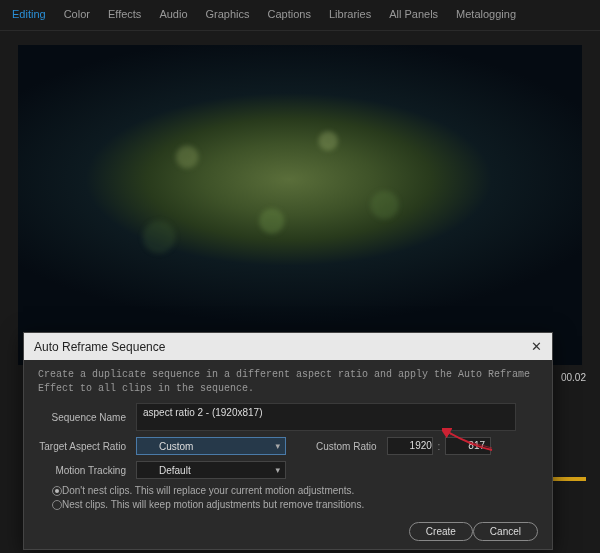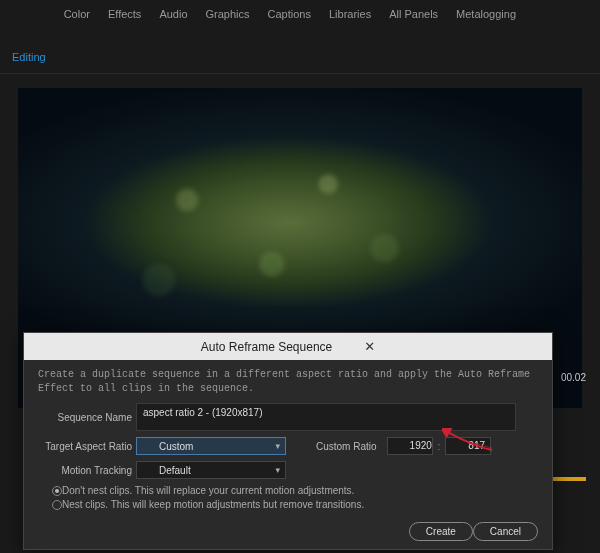--- a/index.html
+++ b/index.html
@@ -14,21 +14,21 @@
 }
 .top-tabs {
   display: flex;
   gap: 18px;
   padding: 8px 12px 10px 12px;
   background: #1a1a1a;
   border-bottom: 1px solid #2a2a2a;
   font-size: 11px;
 }
 .top-tabs span { color: #999; cursor: pointer; }
-.top-tabs span.active { color: #2a8fd6; margin-top: 43px; }
+.top-tabs span.active { color: #2a8fd6; }
 .preview {
   margin: 14px 18px 0 18px;
   height: 320px;
   background: radial-gradient(ellipse 60% 45% at 48% 42%,
       #5a6e3a 0%, #3e5228 25%, #283a1c 42%, #0d1a20 60%, #050b12 100%);
   position: relative;
   overflow: hidden;
 }
 .preview::before {
   content:"";
@@ -59,32 +59,32 @@
 }
 .dialog {
   position: absolute;
   left: 23px; top: 332px;
   width: 530px; height: 218px;
   background: #2a2a2a;
   border: 1px solid #444;
   box-shadow: 0 4px 20px rgba(0,0,0,.6);
 }
 .dialog-title {
-  display: flex; justify-content: center; align-items: center;
+  display: flex; justify-content: space-between; align-items: center;
   background: #e8e8e8;
   color: #222;
   padding: 6px 10px;
   font-size: 12px;
   gap: 32px;
 }
 .dialog-title .close { font-size: 13px; color: #333; cursor: pointer; }
 .dialog-body { padding: 8px 14px; }
 .dialog-desc { font-size: 10px; color: #999; margin-bottom: 8px; line-height: 1.35; font-family: Liberation Mono, monospace; }
 .row { display: flex; align-items: center; margin-bottom: 6px; font-size: 10px; }
-.row .label { width: 98px; text-align: right; padding-right: 4px; color: #bbb; }
+.row .label { width: 98px; text-align: right; padding-right: 10px; color: #bbb; }
 .field {
   background: #1c1c1c; border: 1px solid #3a3a3a;
   padding: 3px 6px; color: #ddd; font-size: 10px;
   height: 28px; line-height: 12px;
 }
 .seq-name { width: 380px; }
 .select {
   background: #1c1c1c; border: 1px solid #555;
   padding: 2px 18px 2px 22px; color: #ddd; font-size: 10px;
   position: relative; height: 18px; line-height: 14px;

